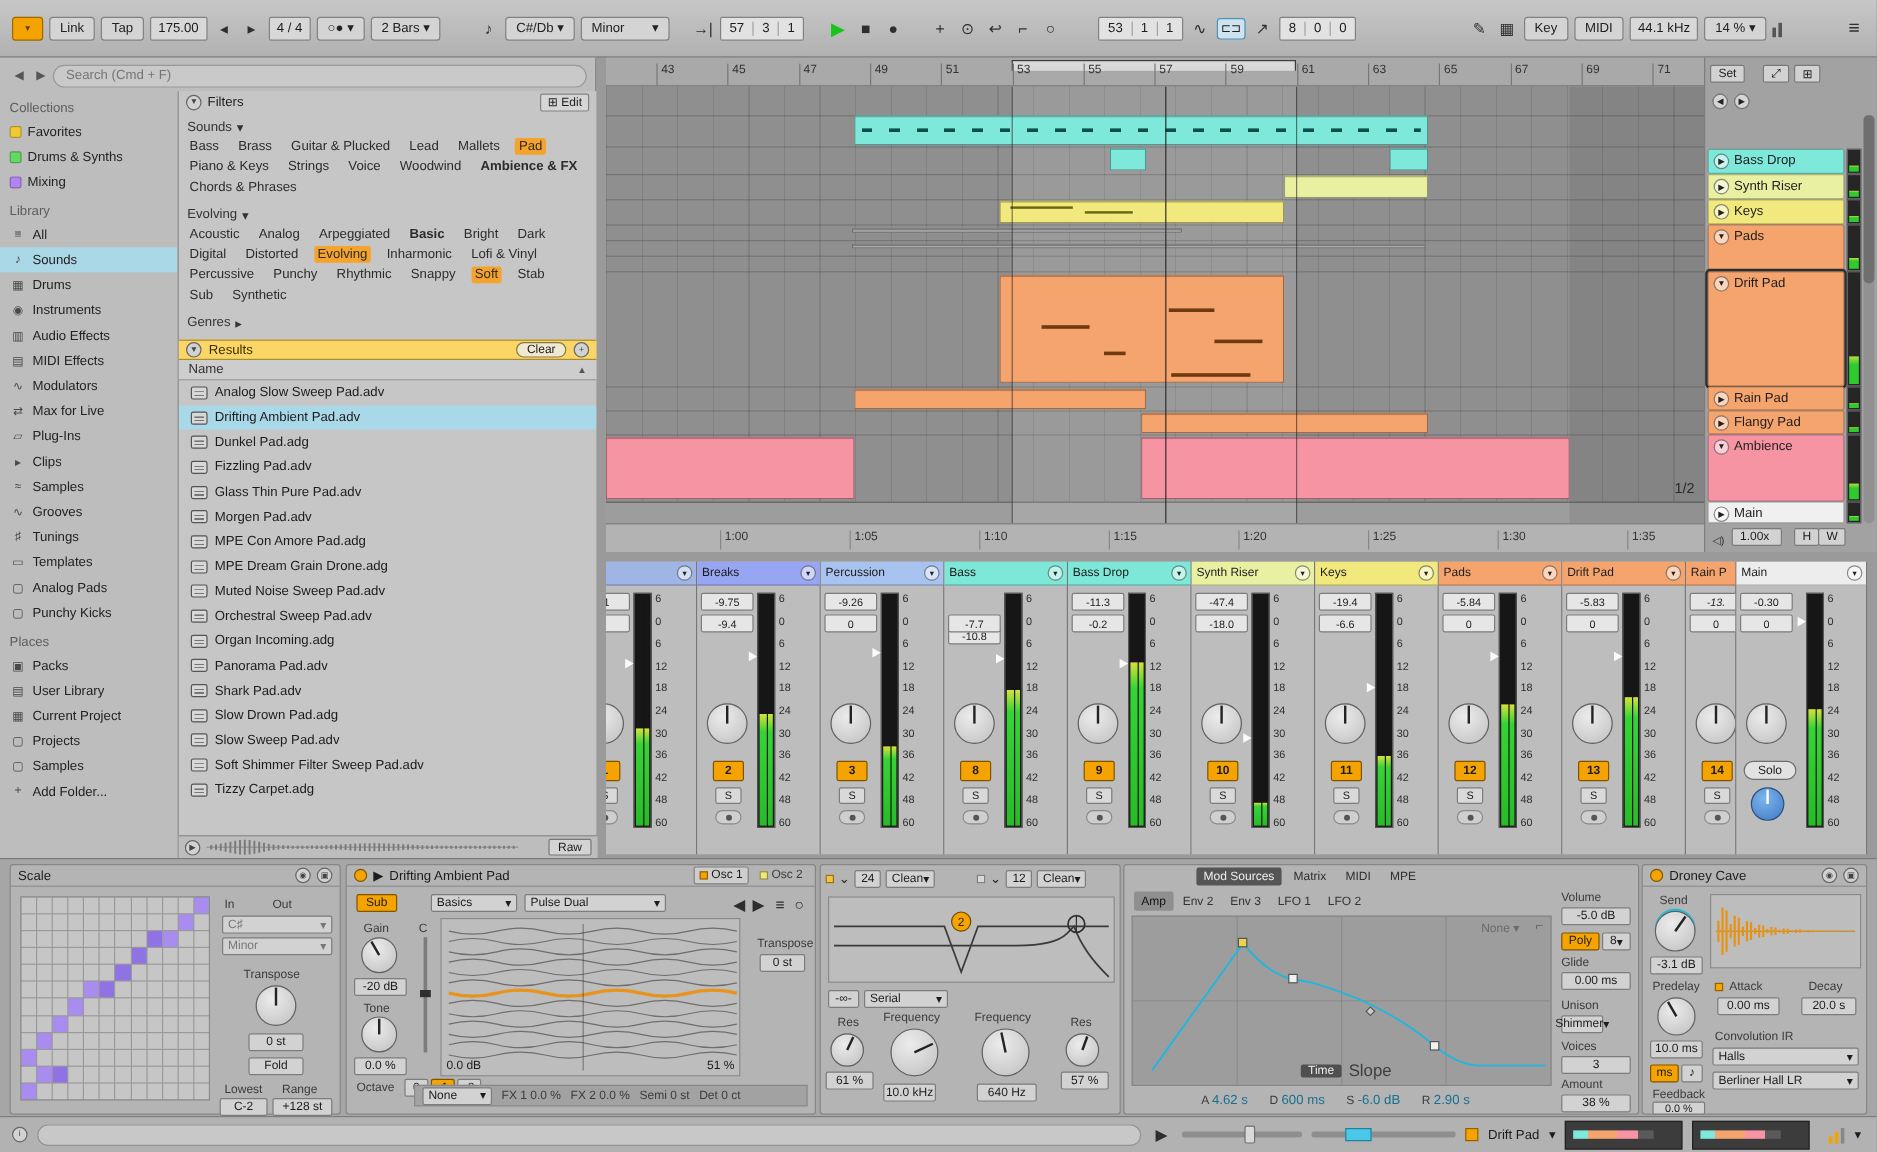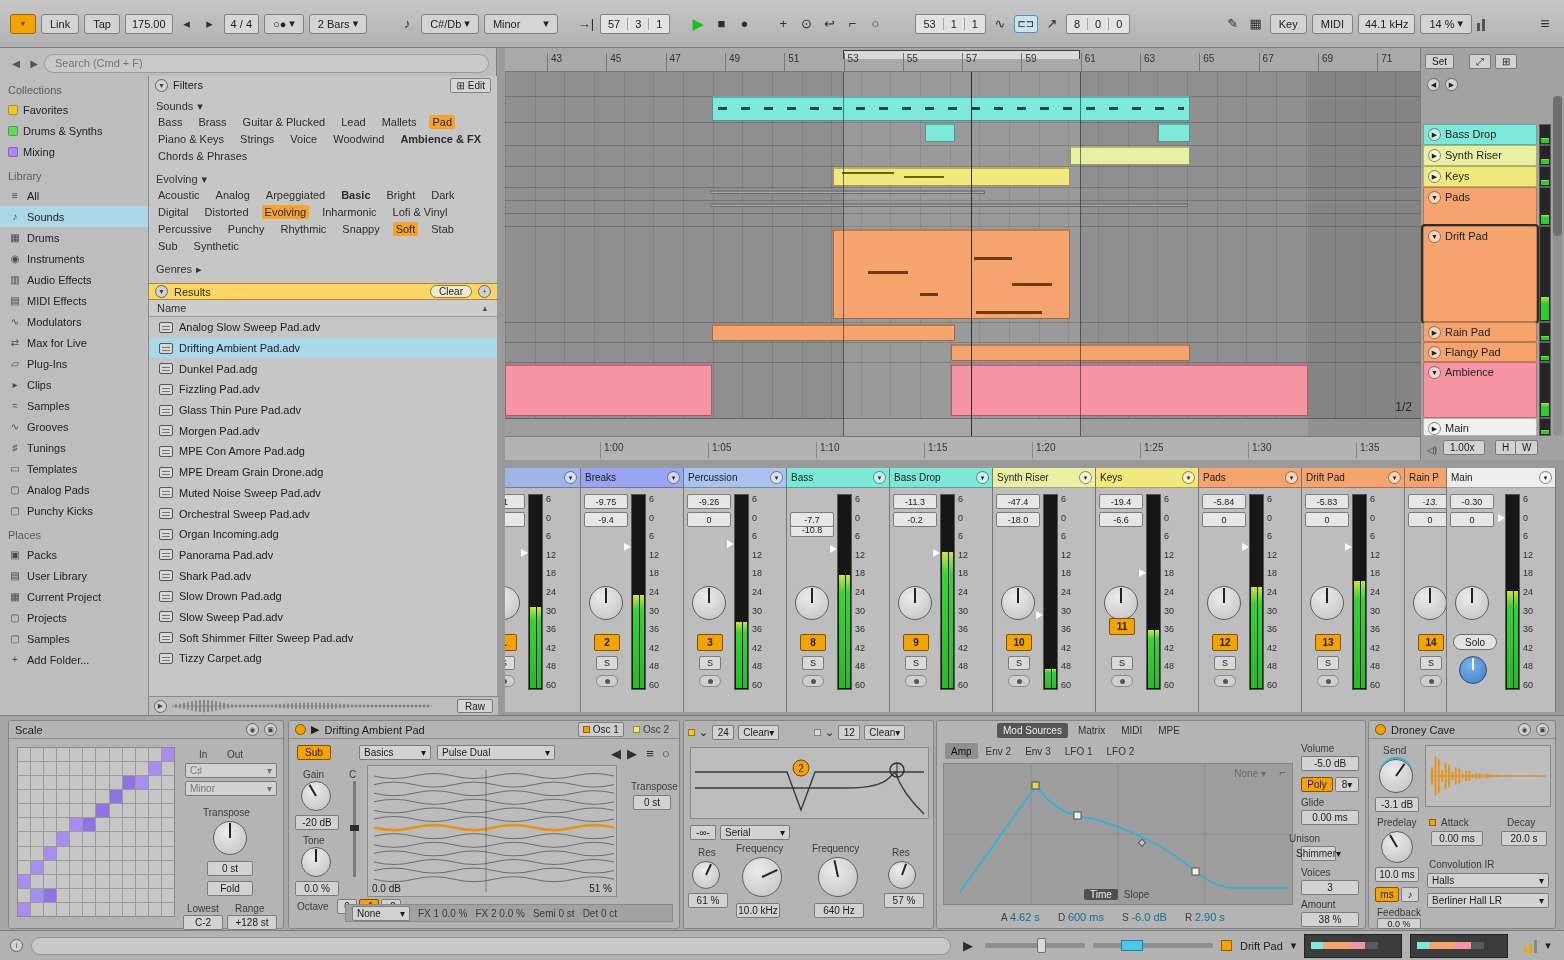--- a/index.html
+++ b/index.html
@@ -883,21 +883,21 @@
       <div class="mxin" style="left: 0px; width: 103px;">
         <div class="mxhead" style="background: rgb(242, 233, 126);">
           <span class="mxname">Keys</span>
           <span class="circicon">▾</span>
         </div>
         <div class="vbox" style="top: 26px;">-19.4</div>
         <div class="vbox" style="top: 44px;">-6.6</div>
         <div class="knob" style="left: 8px; top: 118px; width: 34px; height: 34px; position: absolute;">
           <i style="transform: rotate(180deg);"></i>
         </div>
-        <div class="numbtn" style="top: 150px;">11</div>
+        <div class="numbtn" style="top: 166px;">11</div>
         <div class="sbtn" style="top: 188px;">S</div>
         <div class="actbtn" style="top: 207px;"></div>
         <div class="meter" style="left: 50px; top: 26px; height: 196px;">
           <div class="mfill" style="height: 30%;"></div>
           <div class="msplit"></div>
           <div class="ftick" style="top: calc(40% - 4px);"></div>
         </div>
         <div class="mscale" style="left: 68px; top: 26px; height: 196px;">
           <span>6</span>
           <span>0</span>
@@ -1180,21 +1180,21 @@
         <b></b>
         <b></b>
         <b></b>
         <b></b>
         <b></b>
         <b></b>
         <b></b>
         <b></b>
         <b></b>
       </div>
-    <span class="minilab" style="position:absolute;left:190px;top:28px">In</span>
+    <span class="minilab" style="position:absolute;left:178px;top:28px">In</span>
     <span class="minilab" style="position:absolute;left:218px;top:28px">Out</span>
     <span class="mini" style="position:absolute;left:176px;top:42px;width:92px;color:#777">
         <span>C♯</span>
         <span style="margin-left:auto">▾</span>
       </span>
     <span class="mini" style="position:absolute;left:176px;top:60px;width:92px;color:#777">
         <span>Minor</span>
         <span style="margin-left:auto">▾</span>
       </span>
     <span class="minilab" style="position:absolute;left:194px;top:86px">Transpose</span>
@@ -1370,39 +1370,39 @@
         <path d="M16 128 L92 22 Q112 48 134 52 L150 55 Q210 72 252 108 Q272 124 290 124 L344 124" fill="none" stroke="#22b7dc" stroke-width="1.6"></path>
         <rect x="88" y="18" width="7" height="7" fill="#e8d44d" stroke="#555"></rect>
         <rect x="130" y="48" width="7" height="7" fill="#f0f0f0" stroke="#555"></rect>
         <rect x="248" y="104" width="7" height="7" fill="#f0f0f0" stroke="#555"></rect>
         <rect x="196" y="76" width="5" height="5" fill="#cccccc" stroke="#555" transform="rotate(45 198 78)"></rect>
       </svg>
       <span style="position:absolute;right:26px;top:4px;color:#6a6a6a;font-size:10px"><span>None</span> <span>▾</span></span>
       <span style="position:absolute;right:6px;top:2px;color:#5e5e5e">⌐</span>
       <div style="position:absolute;left:140px;bottom:4px;display:flex;gap:6px;align-items:center">
         <span style="background:#4f4f4f;color:#eee;padding:0 6px;border-radius:2px;font-size:10px">Time</span>
-        <span style="color:#3f3f3f;font-size:10px">Slope</span>
+        <span style="color:#3f3f3f;font-size:14px">Slope</span>
       </div>
     </div>
     <div id="adsr" style="position:absolute;left:64px;top:190px;display:flex;gap:18px">
         <span><span class="minilab">A </span><span class="bluev">4.62 s</span></span>
         <span><span class="minilab">D </span><span class="bluev">600 ms</span></span>
         <span><span class="minilab">S </span><span class="bluev">-6.0 dB</span></span>
         <span><span class="minilab">R </span><span class="bluev">2.90 s</span></span>
       </div>
     <span class="minilab" style="position:absolute;left:364px;top:22px">Volume</span>
     <span class="mini" style="position:absolute;left:364px;top:35px;width:58px">-5.0 dB</span>
     <span class="mini orangebtn" style="position:absolute;left:364px;top:56px;width:32px">Poly</span>
     <span class="mini" style="position:absolute;left:398px;top:56px;width:24px">
         <span>8</span>
         <span>▾</span>
       </span>
     <span class="minilab" style="position:absolute;left:364px;top:76px">Glide</span>
     <span class="mini" style="position:absolute;left:364px;top:89px;width:58px">0.00 ms</span>
-    <span class="minilab" style="position:absolute;left:352px;top:112px">Unison</span>
+    <span class="minilab" style="position:absolute;left:364px;top:112px">Unison</span>
     <span class="mini" style="position:absolute;left:364px;top:125px;width:35px">
         <span>Shimmer</span>
         <span style="margin-left:auto">▾</span>
       </span>
     <span class="minilab" style="position:absolute;left:364px;top:146px">Voices</span>
     <span class="mini" style="position:absolute;left:364px;top:159px;width:58px">3</span>
     <span class="minilab" style="position:absolute;left:364px;top:178px">Amount</span>
     <span class="mini" style="position:absolute;left:364px;top:191px;width:58px">38 %</span>
   </div>
 

